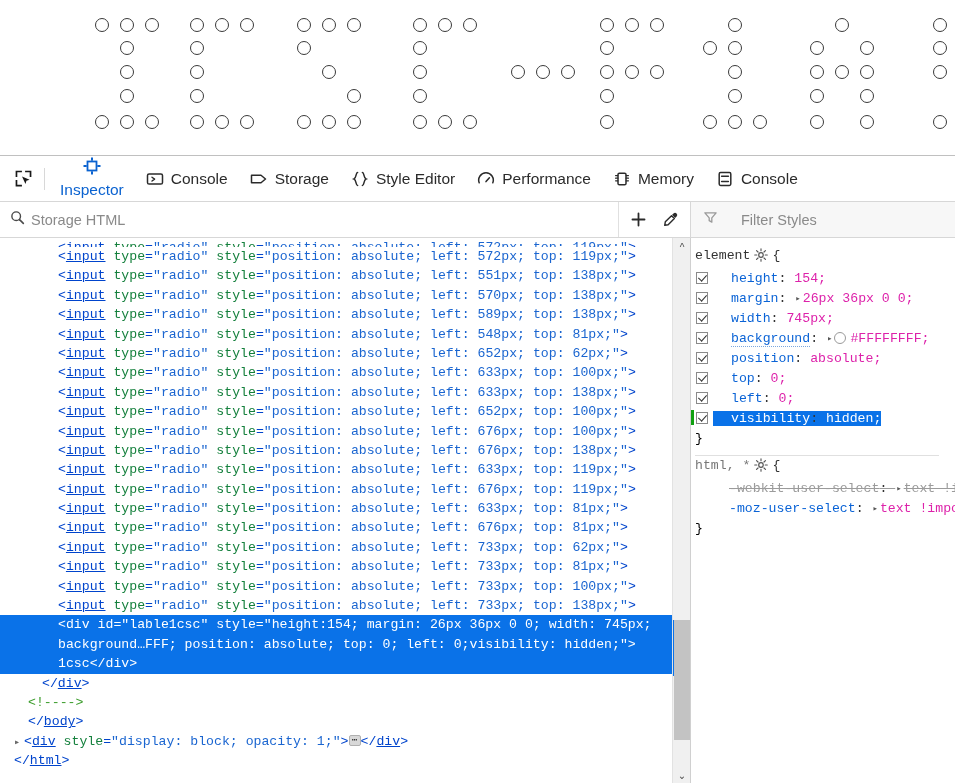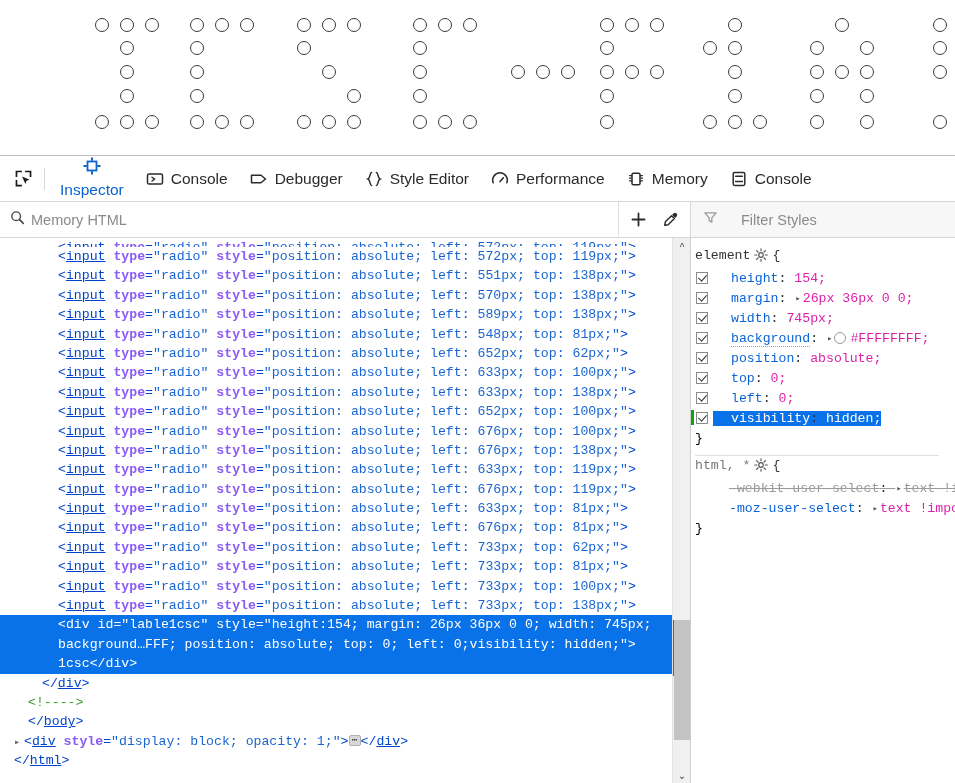--- a/index.html
+++ b/index.html
@@ -136,21 +136,21 @@
     width: 672px;
     font-family: "Liberation Mono", monospace;
     font-size: 13.2px;
     line-height: 19.4px;
     white-space: pre;
     padding-top: 0px;
   }
   .cl { display: block; height: 19.4px; white-space: pre; }
   .cl.clip-top { height: 9px; overflow: hidden; }
   .tag   { color: #0044cc; text-decoration: underline; }
-  .attr  { color: #8b5cf6; font-weight: bold; }
+  .attr  { color: #15803d; }
   .val   { color: #1a65d0; }
   .punct { color: #0044cc; }
   .comment { color: #3a9c2a; }
   .sel-block {
     background: #0a72e8;
     color: #ffffff;
     display: block;
     width: 672px;
   }
   .twisty {
@@ -389,21 +389,21 @@
         </span>
         <span class="tab-label">Console</span>
       </div>
 
       <div class="tab">
         <span class="ticon">
           <svg width="18" height="18" viewBox="0 0 18 18">
             <path d="M1.5 5.2h9.5l4.5 3.8-4.5 3.8H1.5z" fill="none" stroke="#2b2b2b" stroke-width="1.5" stroke-linejoin="round"></path>
           </svg>
         </span>
-        <span class="tab-label">Debugger</span>
+        <span class="tab-label">Storage</span>
       </div>
 
 
       <div class="tab">
         <span class="ticon">
           <svg width="18" height="18" viewBox="0 0 18 18">
             <path d="M6.6 2.5C4.6 2.5 5.6 8 3 9c2.6 1 1.6 6.5 3.6 6.5" fill="none" stroke="#2b2b2b" stroke-width="1.5" stroke-linecap="round"></path>
             <path d="M11.4 2.5c2 0 1 5.5 3.6 6.5-2.6 1-1.6 6.5-3.6 6.5" fill="none" stroke="#2b2b2b" stroke-width="1.5" stroke-linecap="round"></path>
           </svg>
         </span>
@@ -442,21 +442,21 @@
     </div>
 
     <div id="subbar">
       <div id="search-wrap">
         <span>
           <svg width="15" height="15" viewBox="0 0 16 16">
             <circle cx="6.6" cy="6.6" r="4.6" fill="none" stroke="#4a4a4a" stroke-width="1.5"></circle>
             <path d="M10.2 10.2l4 4" stroke="#4a4a4a" stroke-width="1.7" stroke-linecap="round"></path>
           </svg>
         </span>
-        <span id="search-input-txt">Memory HTML</span>
+        <span id="search-input-txt">Storage HTML</span>
       </div>
 
       <div id="subbar-actions">
         <div class="sb-btn">
           <svg width="17" height="17" viewBox="0 0 18 18">
             <path d="M9 2.6v12.8M2.6 9h12.8" stroke="#2b2b2b" stroke-width="1.9" stroke-linecap="round"></path>
           </svg>
         </div>
         <div class="sb-btn">
           <svg width="17" height="17" viewBox="0 0 18 18">

